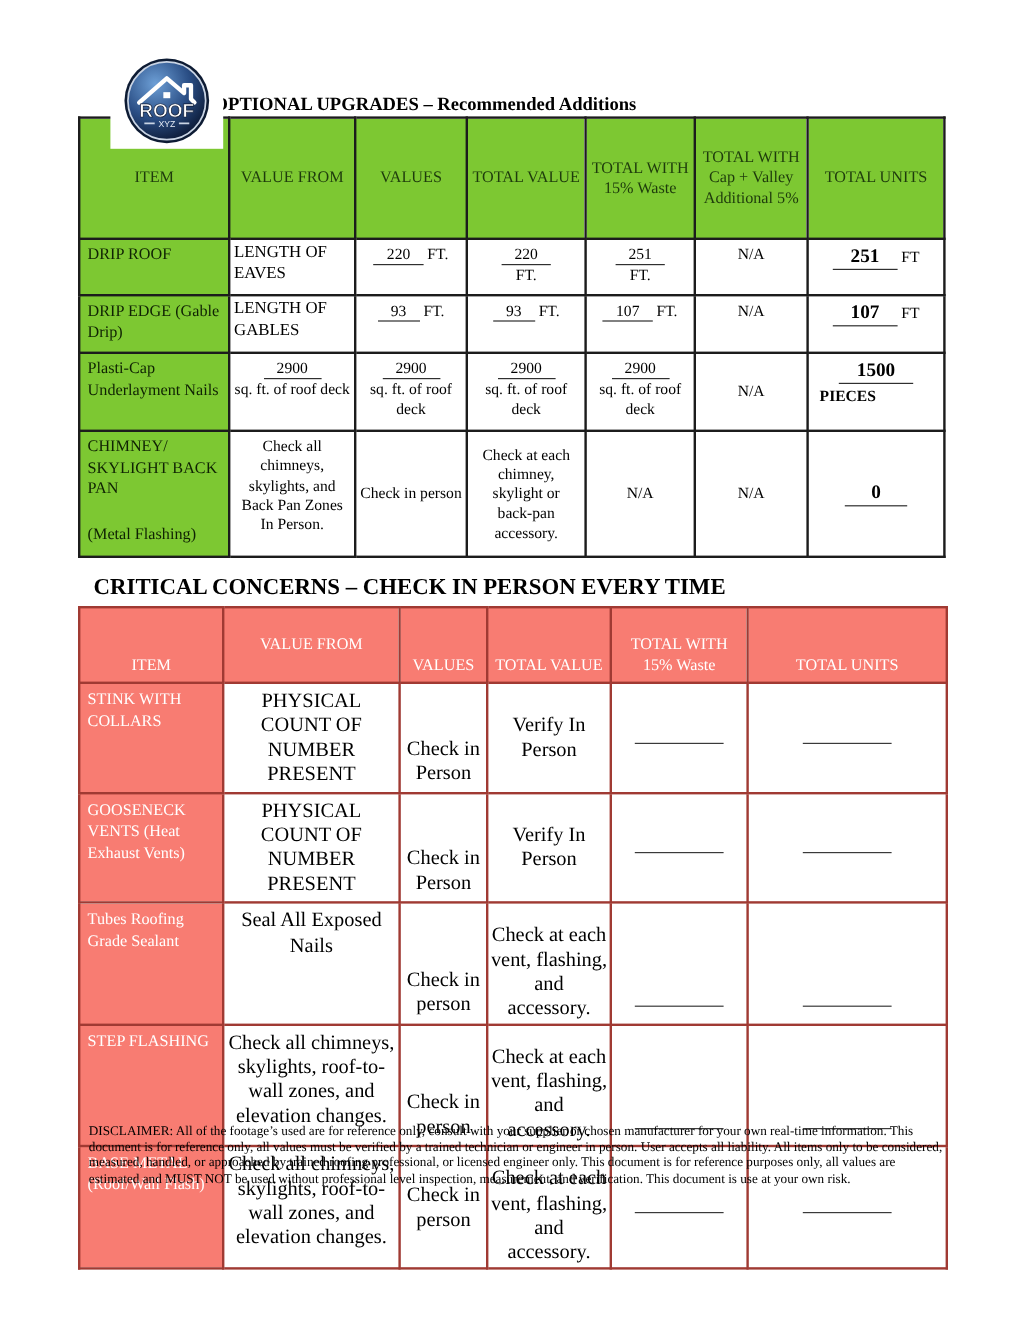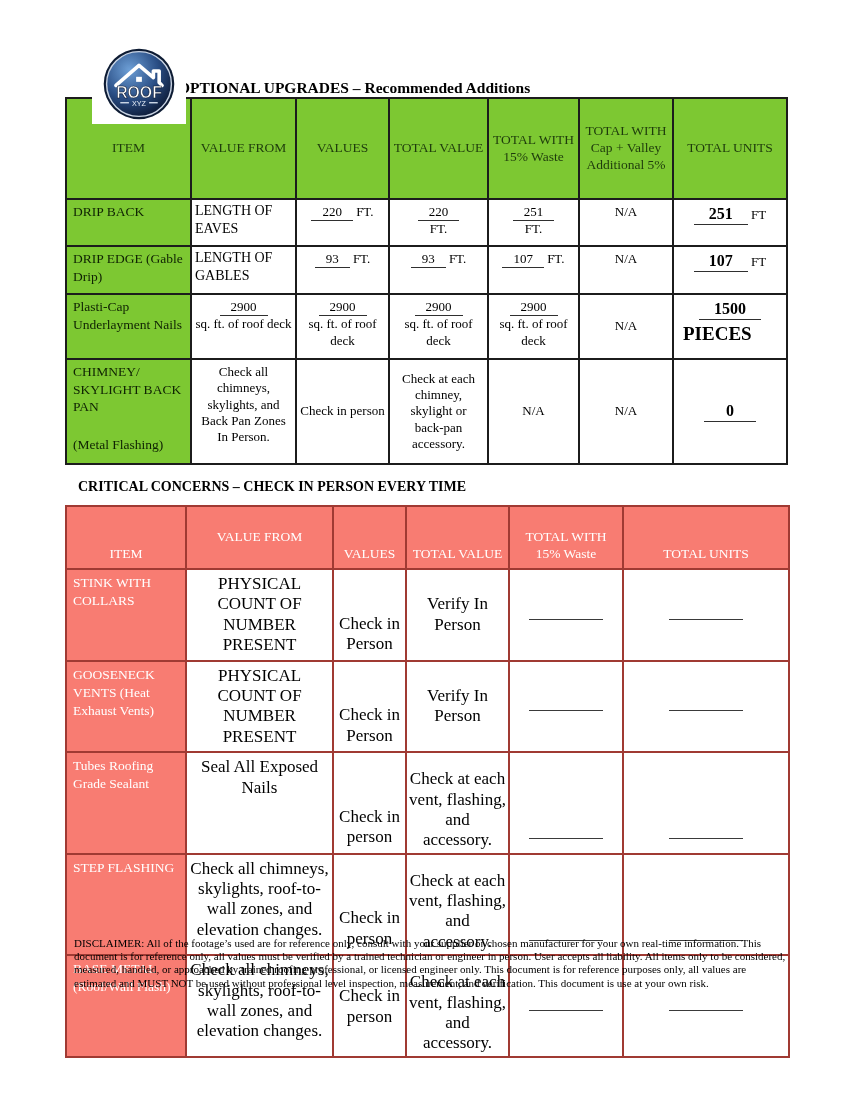--- a/index.html
+++ b/index.html
@@ -6,40 +6,40 @@
   .page{position:relative;width:850px;height:1100px;background:#fff;
         font-family:"Liberation Serif", serif;color:#000;overflow:hidden;}
 
   
   .logo-box{position:absolute;left:92px;top:48px;width:94px;height:76px;
             background:#fff;z-index:3;display:flex;justify-content:center;align-items:flex-start;}
   .logo-box svg{width:72px;height:72px;}
 
   
   .title1{position:absolute;left:178px;top:79px;font-size:15.5px;font-weight:bold;z-index:2;}
-  .title2{position:absolute;left:78px;top:479px;font-size:14px;font-weight:bold;}
+  .title2{position:absolute;left:78px;top:479px;font-size:19px;font-weight:bold;}
 
   
   table{border-collapse:collapse;table-layout:fixed;}
   .t1{position:absolute;left:65px;top:97px;width:721px;}
   .t1 th,.t1 td{border:2px solid #1c1c1c;overflow:hidden;}
   .t1 th{background:#7dc832;color:#1e3b0c;font-weight:normal;font-size:13.5px;
          text-align:center;vertical-align:middle;padding:2px;line-height:1.25;}
   .t1 .hrow{height:101px;}
   .t1 .r1{height:47px;} .t1 .r2{height:48px;} .t1 .r3{height:65px;} .t1 .r4{height:105px;}
   .t1 td.item{background:#7dc832;color:#0f2203;font-size:13.5px;text-align:left;
               vertical-align:top;padding:3px 3px 3px 6px;line-height:1.3;}
   .t1 td{font-size:13px;background:#fff;line-height:1.25;}
   .t1 td.vf{text-align:left;vertical-align:top;padding:2px 3px;font-size:14px;}
   .t1 td.cc{text-align:center;vertical-align:top;padding-top:4px;}
   .t1 td.mid{vertical-align:middle;padding-top:0;}
   .fill{display:inline-block;border-bottom:1.5px solid #2f2f2f;text-align:center;padding:0 12px;}
   .fill.num-sm{padding:0 11px;}
   .fill.num-bold{font-weight:bold;font-size:16px;padding:0 15px;}
-  .pieces{font-weight:bold;font-size:19px;text-align:left;padding-left:8px;margin-top:2px;}
+  .pieces{font-weight:bold;font-size:13px;text-align:left;padding-left:8px;margin-top:2px;}
   .item-sub{margin-top:20px;}
 
   
   .t2{position:absolute;left:65px;top:505px;width:723px;}
   .t2 th,.t2 td{border:2px solid #a03a33;overflow:hidden;}
   .t2 th{background:#f87c72;color:#ffffff;font-weight:normal;font-size:13.5px;
          text-align:center;vertical-align:bottom;padding:3px 2px 5px 2px;line-height:1.3;}
   .t2 th.vf2h{vertical-align:middle;}
   .t2 .h2row{height:63px;}
   .t2 .s1{height:77px;} .t2 .s2{height:73px;} .t2 .s3{height:57px;}
@@ -103,21 +103,21 @@
       <th>ITEM</th>
       <th>VALUE FROM</th>
       <th>VALUES</th>
       <th>TOTAL VALUE</th>
       <th>TOTAL WITH 15% Waste</th>
       <th>TOTAL WITH Cap + Valley Additional 5%</th>
       <th>TOTAL UNITS</th>
     </tr>
 
     <tr class="r1">
-      <td class="item">DRIP BACK</td>
+      <td class="item">DRIP ROOF</td>
       <td class="vf">LENGTH OF EAVES</td>
       <td class="cc">
         <span class="fill num-sm">220</span>
         <span>FT.</span>
       </td>
       <td class="cc">
         <div><span class="fill num-sm">220</span></div>
         <div>FT.</div>
       </td>
       <td class="cc">

